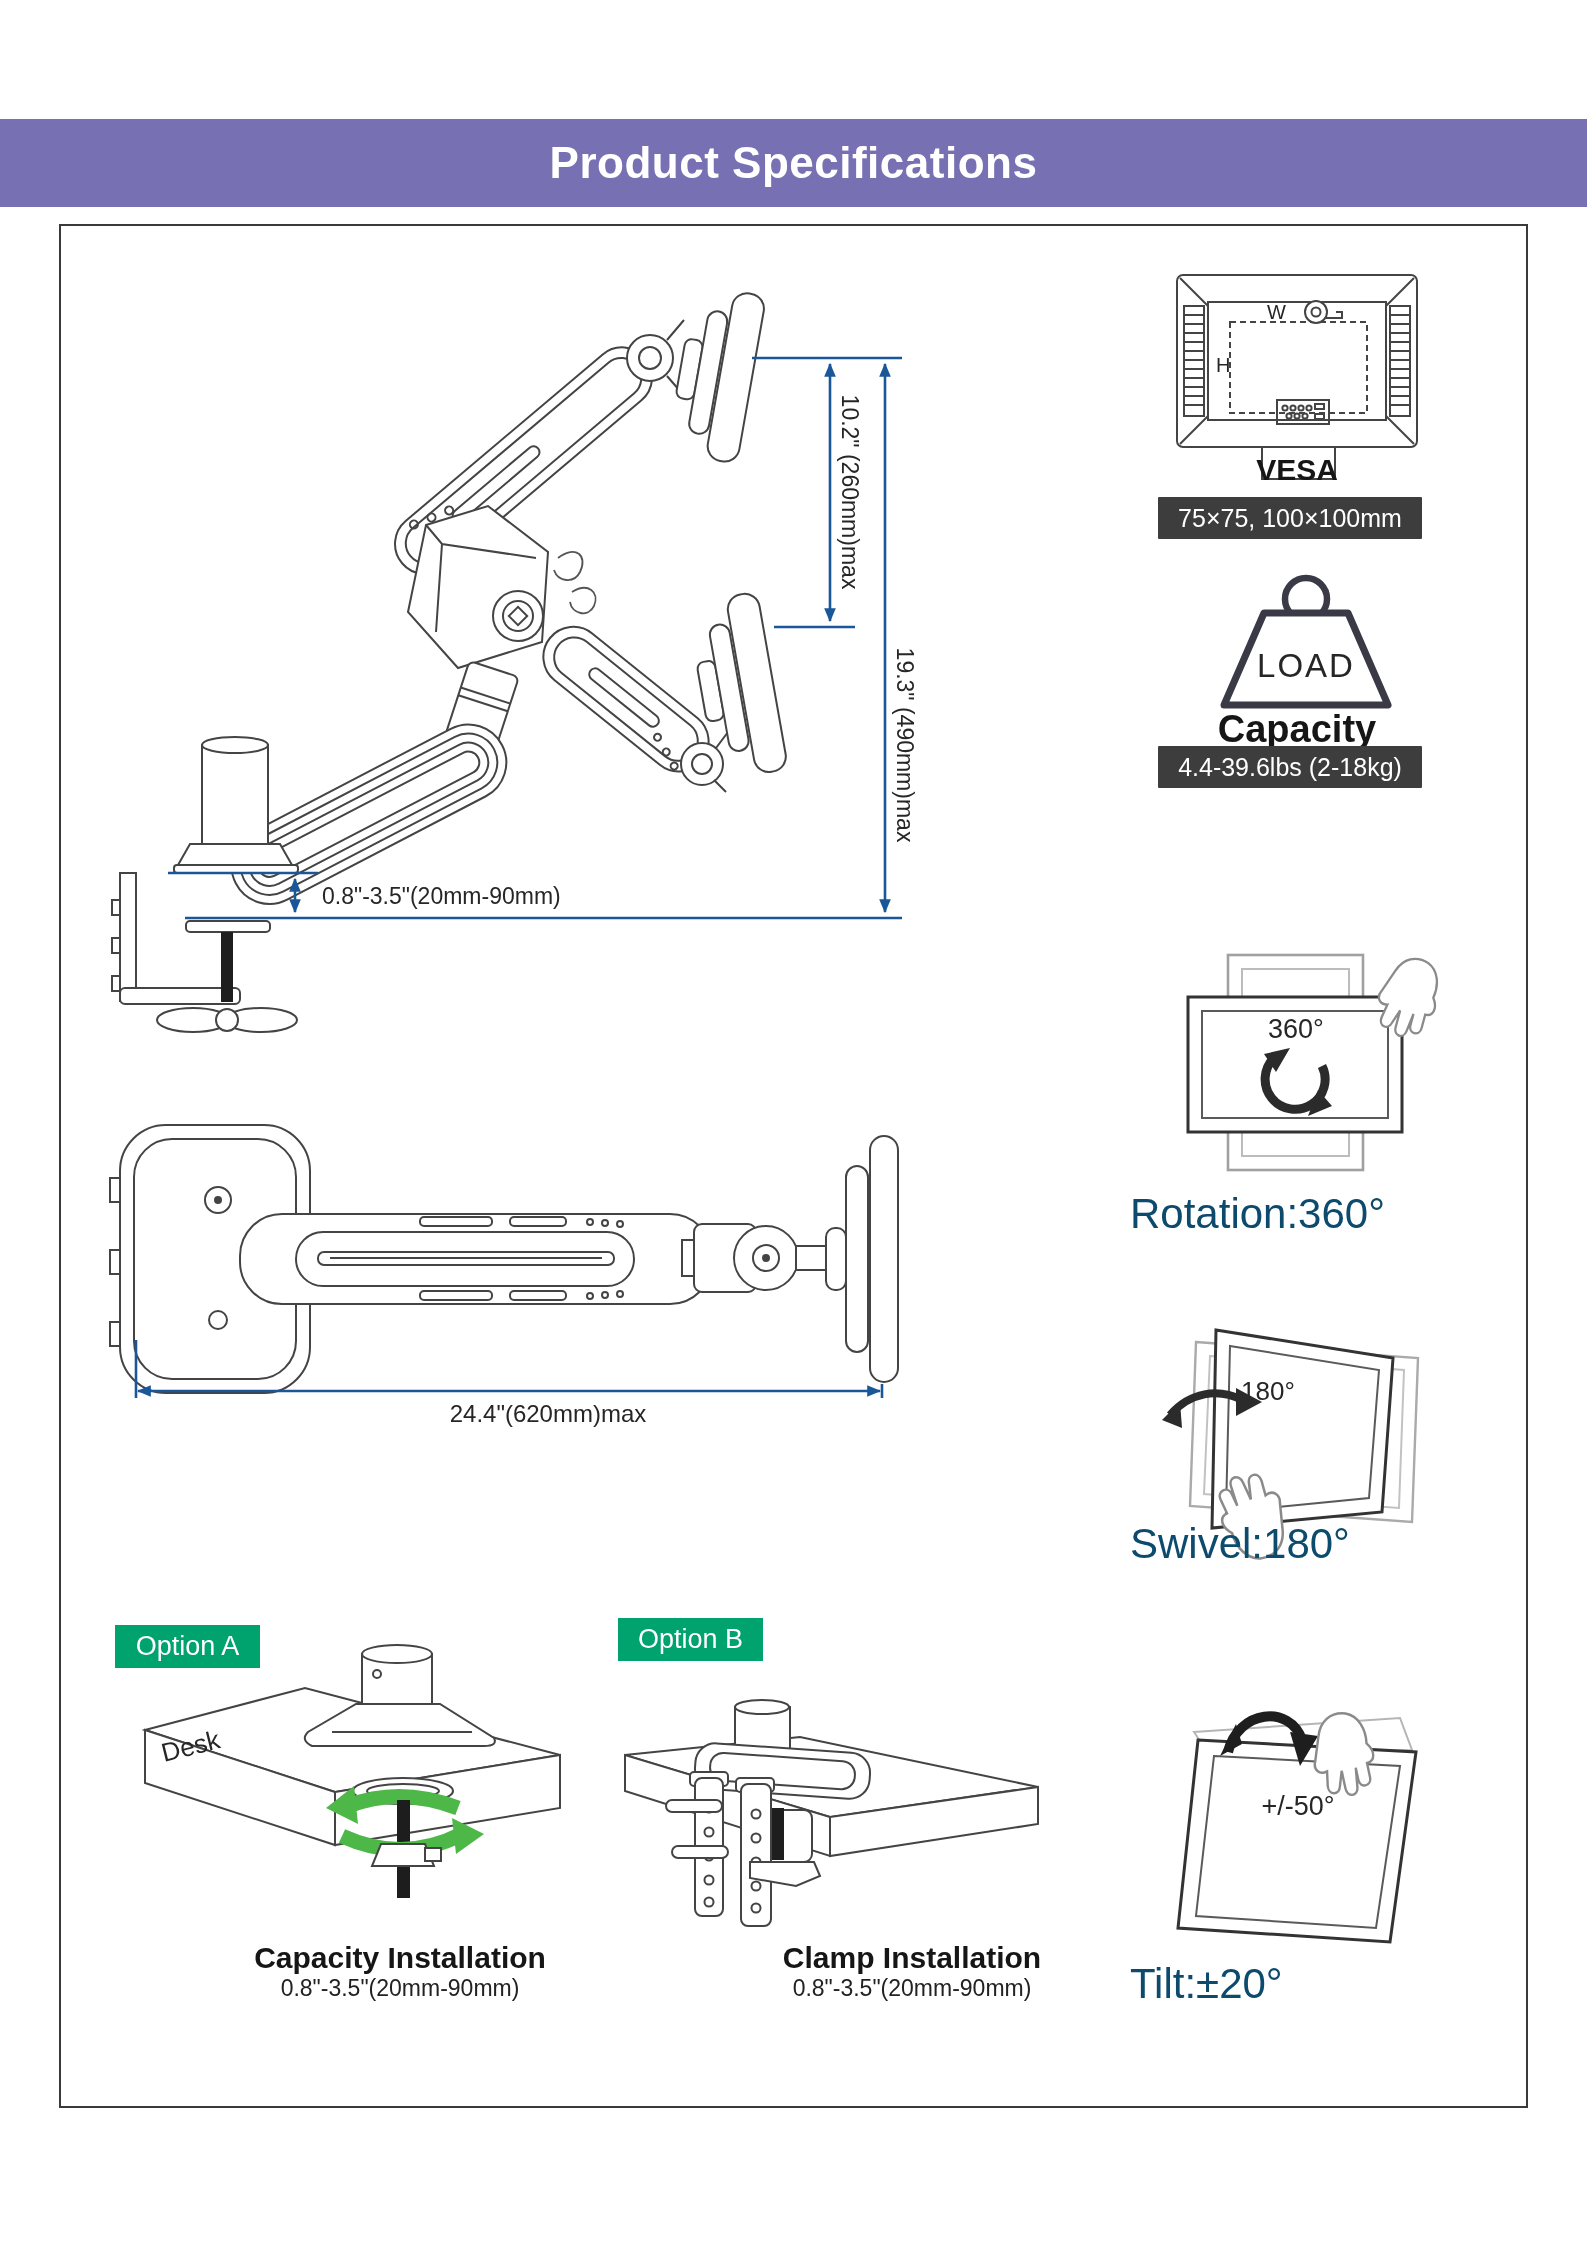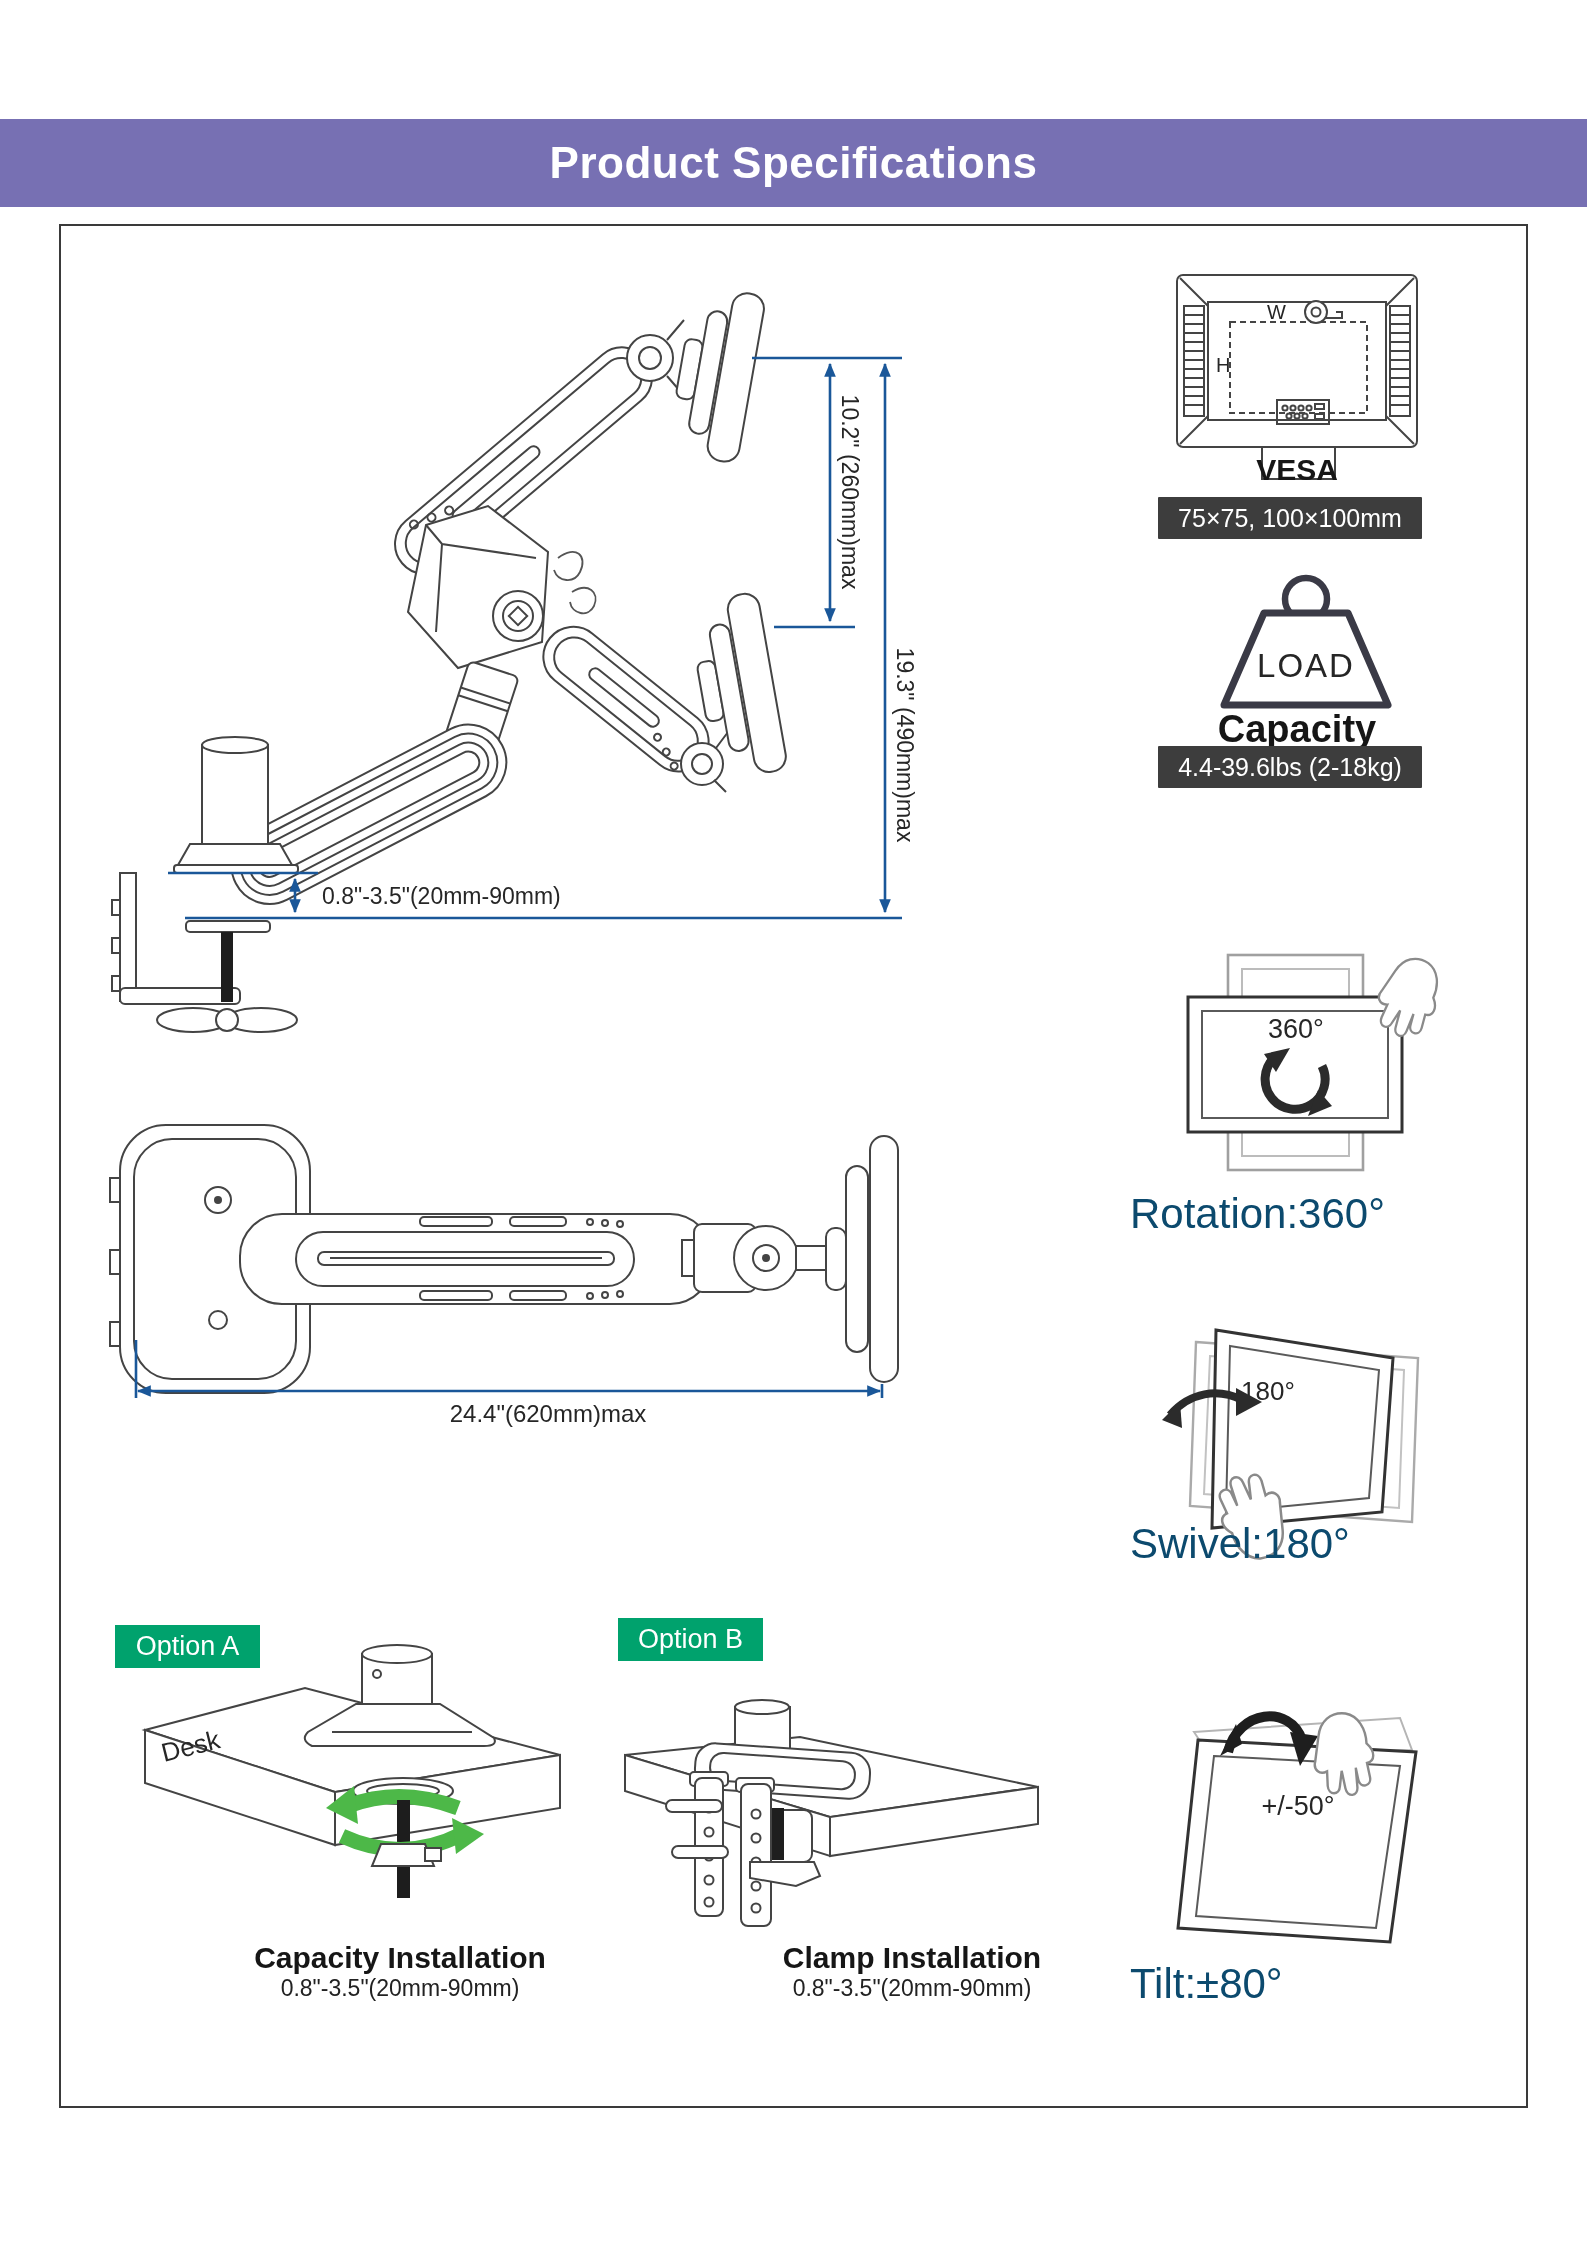--- a/index.html
+++ b/index.html
@@ -267,21 +267,21 @@
     <g>
       <path d="M78,62 C 88,20 140,14 152,50" fill="none" stroke="#1e1e1e" stroke-width="10"></path>
       <path d="M140,42 L168,46 L150,76 Z" fill="#1e1e1e"></path>
       <path d="M92,54 L70,66 L86,34 Z" fill="#1e1e1e"></path>
     </g>
     <text font-size="27" x="148" y="125" text-anchor="middle">+/-50°</text>
     <g transform="translate(226,98) rotate(168) scale(1.2)" stroke="#8a8a8a" stroke-width="2" fill="#fff">
       <path d="M0,38 C-6,30 -4,22 3,22 L3,10 C3,2 13,2 13,10 L13,20 L15,4 C16,-4 25,-3 25,5 L25,20 L29,8 C31,0 40,2 39,10 L37,22 C44,20 48,26 45,32 L38,52 C34,64 24,70 12,66 C2,62 -2,50 0,38 Z"></path>
     </g>
   </svg>
-  <div class="abs speclab" style="left:1130px;top:1960px;width:320px">Tilt:±80°</div>
+  <div class="abs speclab" style="left:1130px;top:1960px;width:320px">Tilt:±20°</div>
 
   <div class="abs badge" style="left:115px;top:1625px;width:145px">Option A</div>
   <svg class="abs" style="left:100px;top:1640px" width="480" height="290" viewBox="0 0 480 290">
 
     <g>
       <path class="lnw" d="M45,90 L205,48 L460,115 L235,152 Z"></path>
       <path class="lnw" d="M45,90 L45,143 L235,205 L235,152 Z"></path>
       <path class="lnw" d="M235,152 L235,205 L460,168 L460,115 Z"></path>
     </g>
     <text font-size="26" transform="translate(64,122) rotate(-14)">Desk</text>

